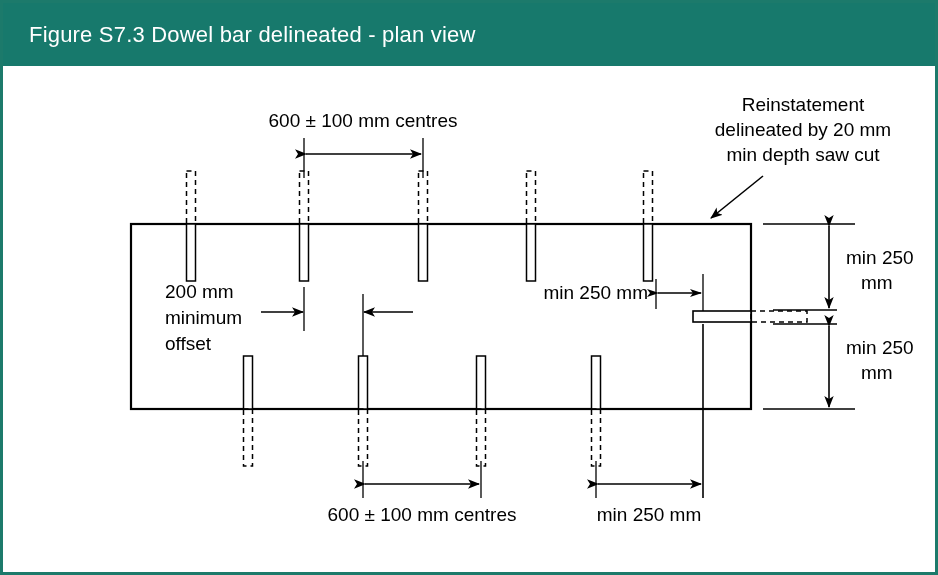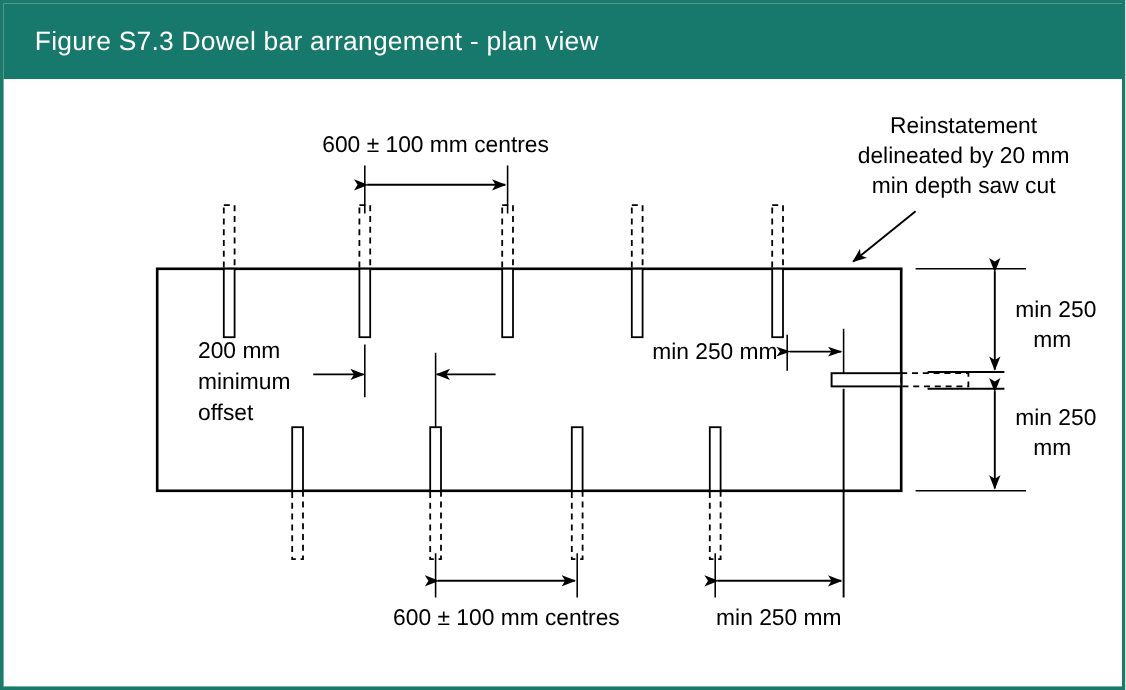--- a/index.html
+++ b/index.html
@@ -63,21 +63,21 @@
     font-size: 19px;
     fill: #000000;
   }
 </style>
 </head>
 <body>
 
 <div id="figure-root">
 
   <div class="title-bar">
-    <div class="title-text">Figure S7.3 Dowel bar arrangement - plan view</div>
+    <div class="title-text">Figure S7.3 Dowel bar delineated - plan view</div>
   </div>
 
   <div class="canvas">
     <svg class="diagram" width="932" height="506" viewBox="0 0 932 506">
       <defs>
         <marker id="arrH" markerWidth="12" markerHeight="10" refX="11" refY="5" orient="auto" markerUnits="userSpaceOnUse">
           <path d="M0,0.3 L12,5 L0,9.7 L3,5 Z" fill="#000"></path>
         </marker>
         <marker id="arrHs" markerWidth="12" markerHeight="10" refX="11" refY="5" orient="auto" markerUnits="userSpaceOnUse">
           <path d="M0,1 L12,5 L0,9 L3,5 Z" fill="#000"></path>

